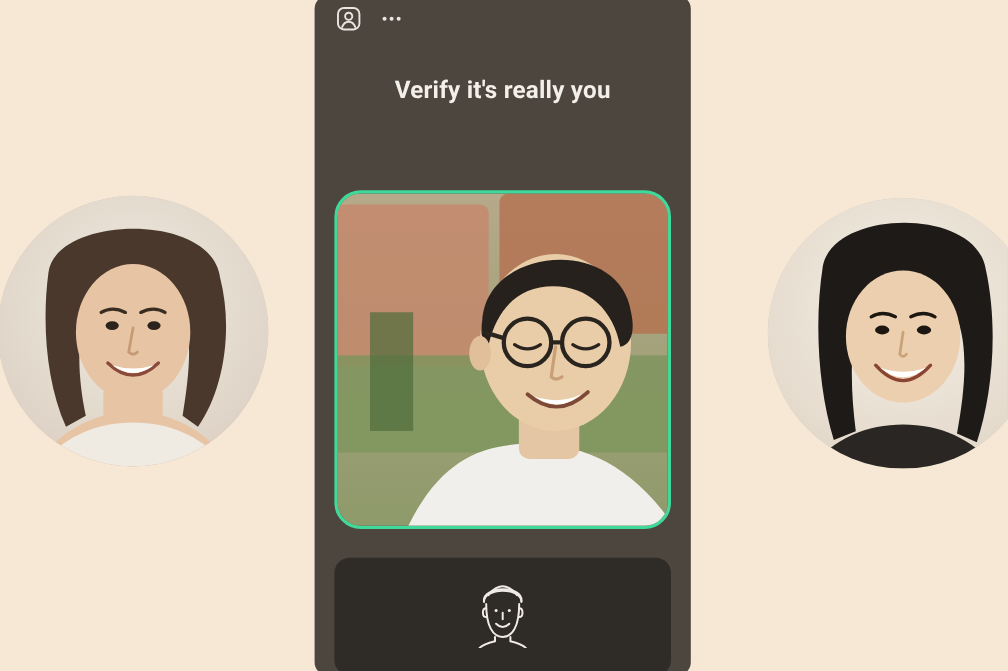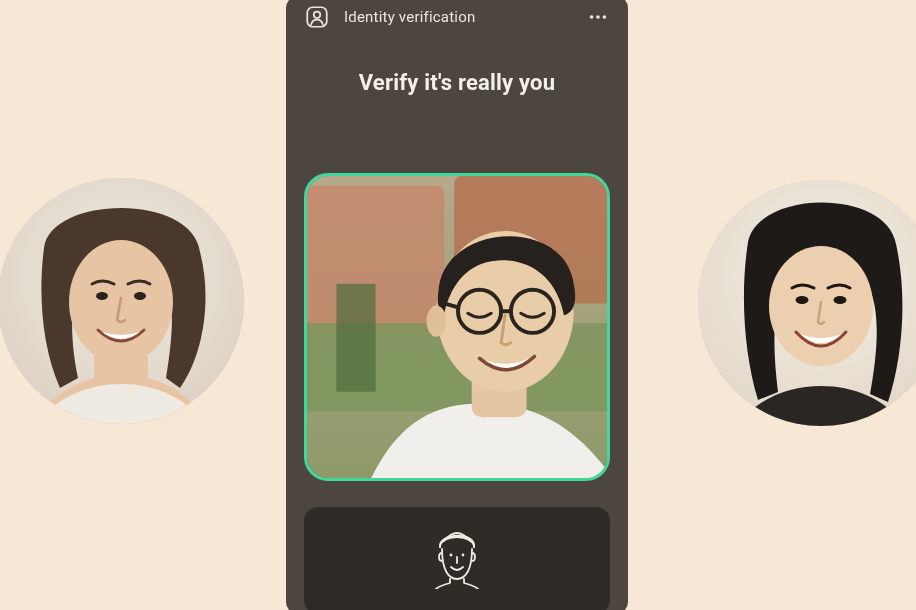--- a/index.html
+++ b/index.html
@@ -152,21 +152,20 @@
 <div class="phone">
 
   <div class="topbar">
     <span class="icon-box id-icon">
       <svg viewBox="0 0 24 24" width="26" height="26" fill="none" stroke="#e9e5df" stroke-width="1.6" stroke-linecap="round" stroke-linejoin="round">
         <rect x="3" y="3" width="18" height="18" rx="5"></rect>
         <circle cx="12" cy="10" r="3"></circle>
         <path d="M6.5 19c1-3 3.2-4.5 5.5-4.5s4.5 1.5 5.5 4.5"></path>
       </svg>
     </span>
-    <div class="title">Identity verification</div>
     <span class="icon-box more-btn">
       <svg viewBox="0 0 24 24" width="22" height="22" fill="#e9e5df">
         <circle cx="5" cy="12" r="2"></circle>
         <circle cx="12" cy="12" r="2"></circle>
         <circle cx="19" cy="12" r="2"></circle>
       </svg>
     </span>
   </div>
 
   <h1 class="headline">Verify it's really you</h1>

